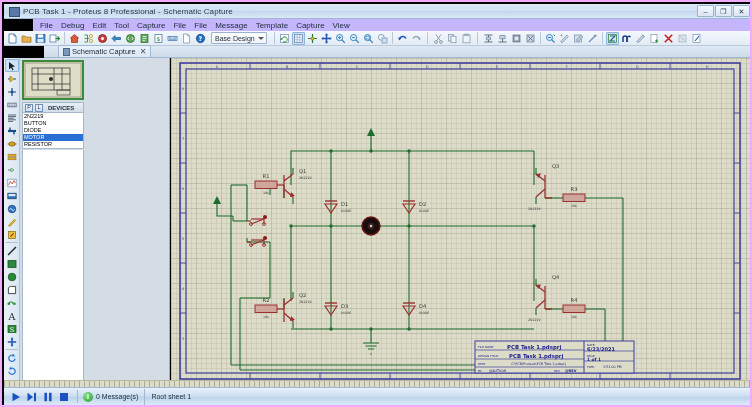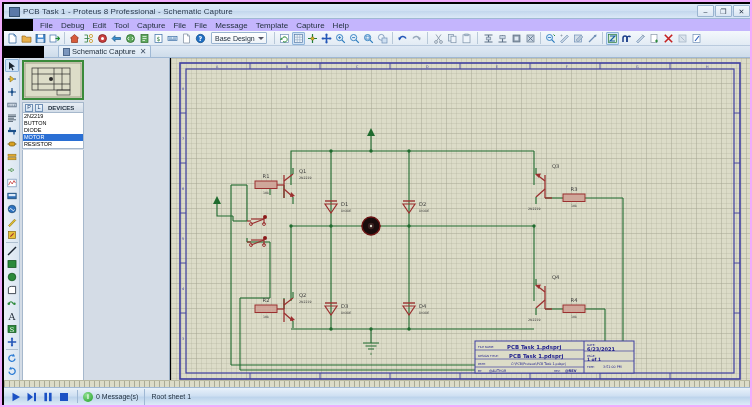--- a/index.html
+++ b/index.html
@@ -225,21 +225,21 @@
     <div class="mi">File</div>
     <div class="mi">Debug</div>
     <div class="mi">Edit</div>
     <div class="mi">Tool</div>
     <div class="mi">Capture</div>
     <div class="mi">File</div>
     <div class="mi">File</div>
     <div class="mi">Message</div>
     <div class="mi">Template</div>
     <div class="mi">Capture</div>
-    <div class="mi">Help</div>
+    <div class="mi">View</div>
   </div>
 
   <div id="toolbar">
 
     <div class="tgrp">
       <div class="tbtn">
         <svg width="11" height="11" viewBox="0 0 11 11">
             <path d="M2 1h5l2 2v7H2z" fill="#fff" stroke="#3b6ea5" stroke-width="0.8"></path>
             <path d="M7 1v2h2" fill="none" stroke="#3b6ea5" stroke-width="0.8"></path>
           </svg>

